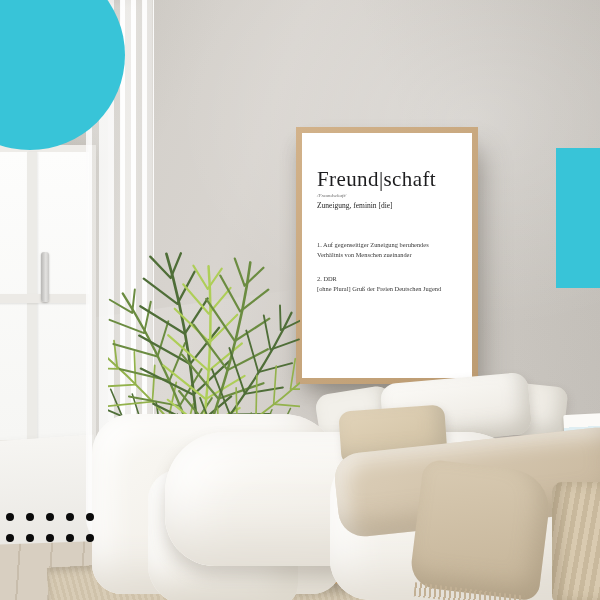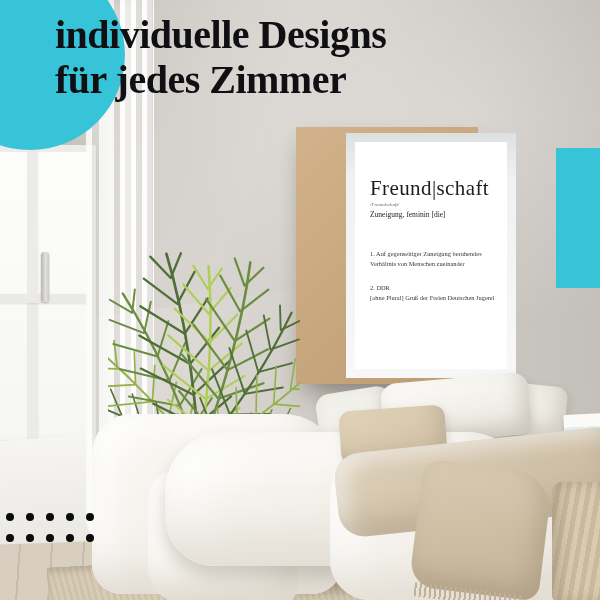--- a/index.html
+++ b/index.html
@@ -48,21 +48,21 @@
     background:repeating-linear-gradient(96deg,#d8cfc1 0 30px,#c8bdac 30px 32px);}
   .rug{left:48px;top:552px;width:600px;height:60px;z-index:3;transform:rotate(-3deg);
     background:repeating-linear-gradient(78deg,#d8ccb6 0 3px,#cfc2aa 3px 6px);
     box-shadow:inset 0 4px 6px rgba(120,110,95,.3);}
 
   
   .poster-frame{left:296px;top:127px;width:182px;height:257px;z-index:3;box-sizing:border-box;
     background:linear-gradient(135deg,#d2b28a,#bd9c72);
     padding:6px;box-shadow:10px 18px 26px -6px rgba(88,82,73,.45), -4px 10px 18px -8px rgba(88,82,73,.3);}
   .poster-mat{width:100%;height:100%;box-sizing:border-box;background:linear-gradient(180deg,#dde0e1 0%,#f0f2f2 18%,#f7f8f7 100%);
-    padding:9px;margin-left:44px;}
+    padding:0;}
   .poster-paper{width:100%;height:100%;box-sizing:border-box;background:#ffffff;
     padding:36px 13px 0 15px;color:#2b2b2b;}
   .poster-title{font-size:21px;letter-spacing:.4px;color:#1d1d1f;line-height:1;}
   .poster-phonetic{font-size:5px;font-style:italic;color:#6a6a6a;margin-top:3px;}
   .poster-wordtype{font-size:7.5px;color:#262626;margin-top:3px;}
   .poster-def1{font-size:6.4px;line-height:1.55;margin-top:30px;width:124px;color:#3a3a3a;}
   .poster-def2-label{font-size:6.4px;margin-top:15px;color:#3a3a3a;}
   .poster-def2{font-size:6.4px;line-height:1.55;margin-top:2px;width:126px;color:#3a3a3a;}
 
   
@@ -247,18 +247,14 @@
     <span class="dot"></span>
     <span class="dot"></span>
     <span class="dot"></span>
     <span class="dot"></span>
     <span class="dot"></span>
     <span class="dot"></span>
     <span class="dot"></span>
     <span class="dot"></span>
   </div>
 
-  <div class="abs headline">
-    <div>individuelle Designs</div>
-    <div>für jedes Zimmer</div>
-  </div>
 
 </div>
 
 </body></html>

